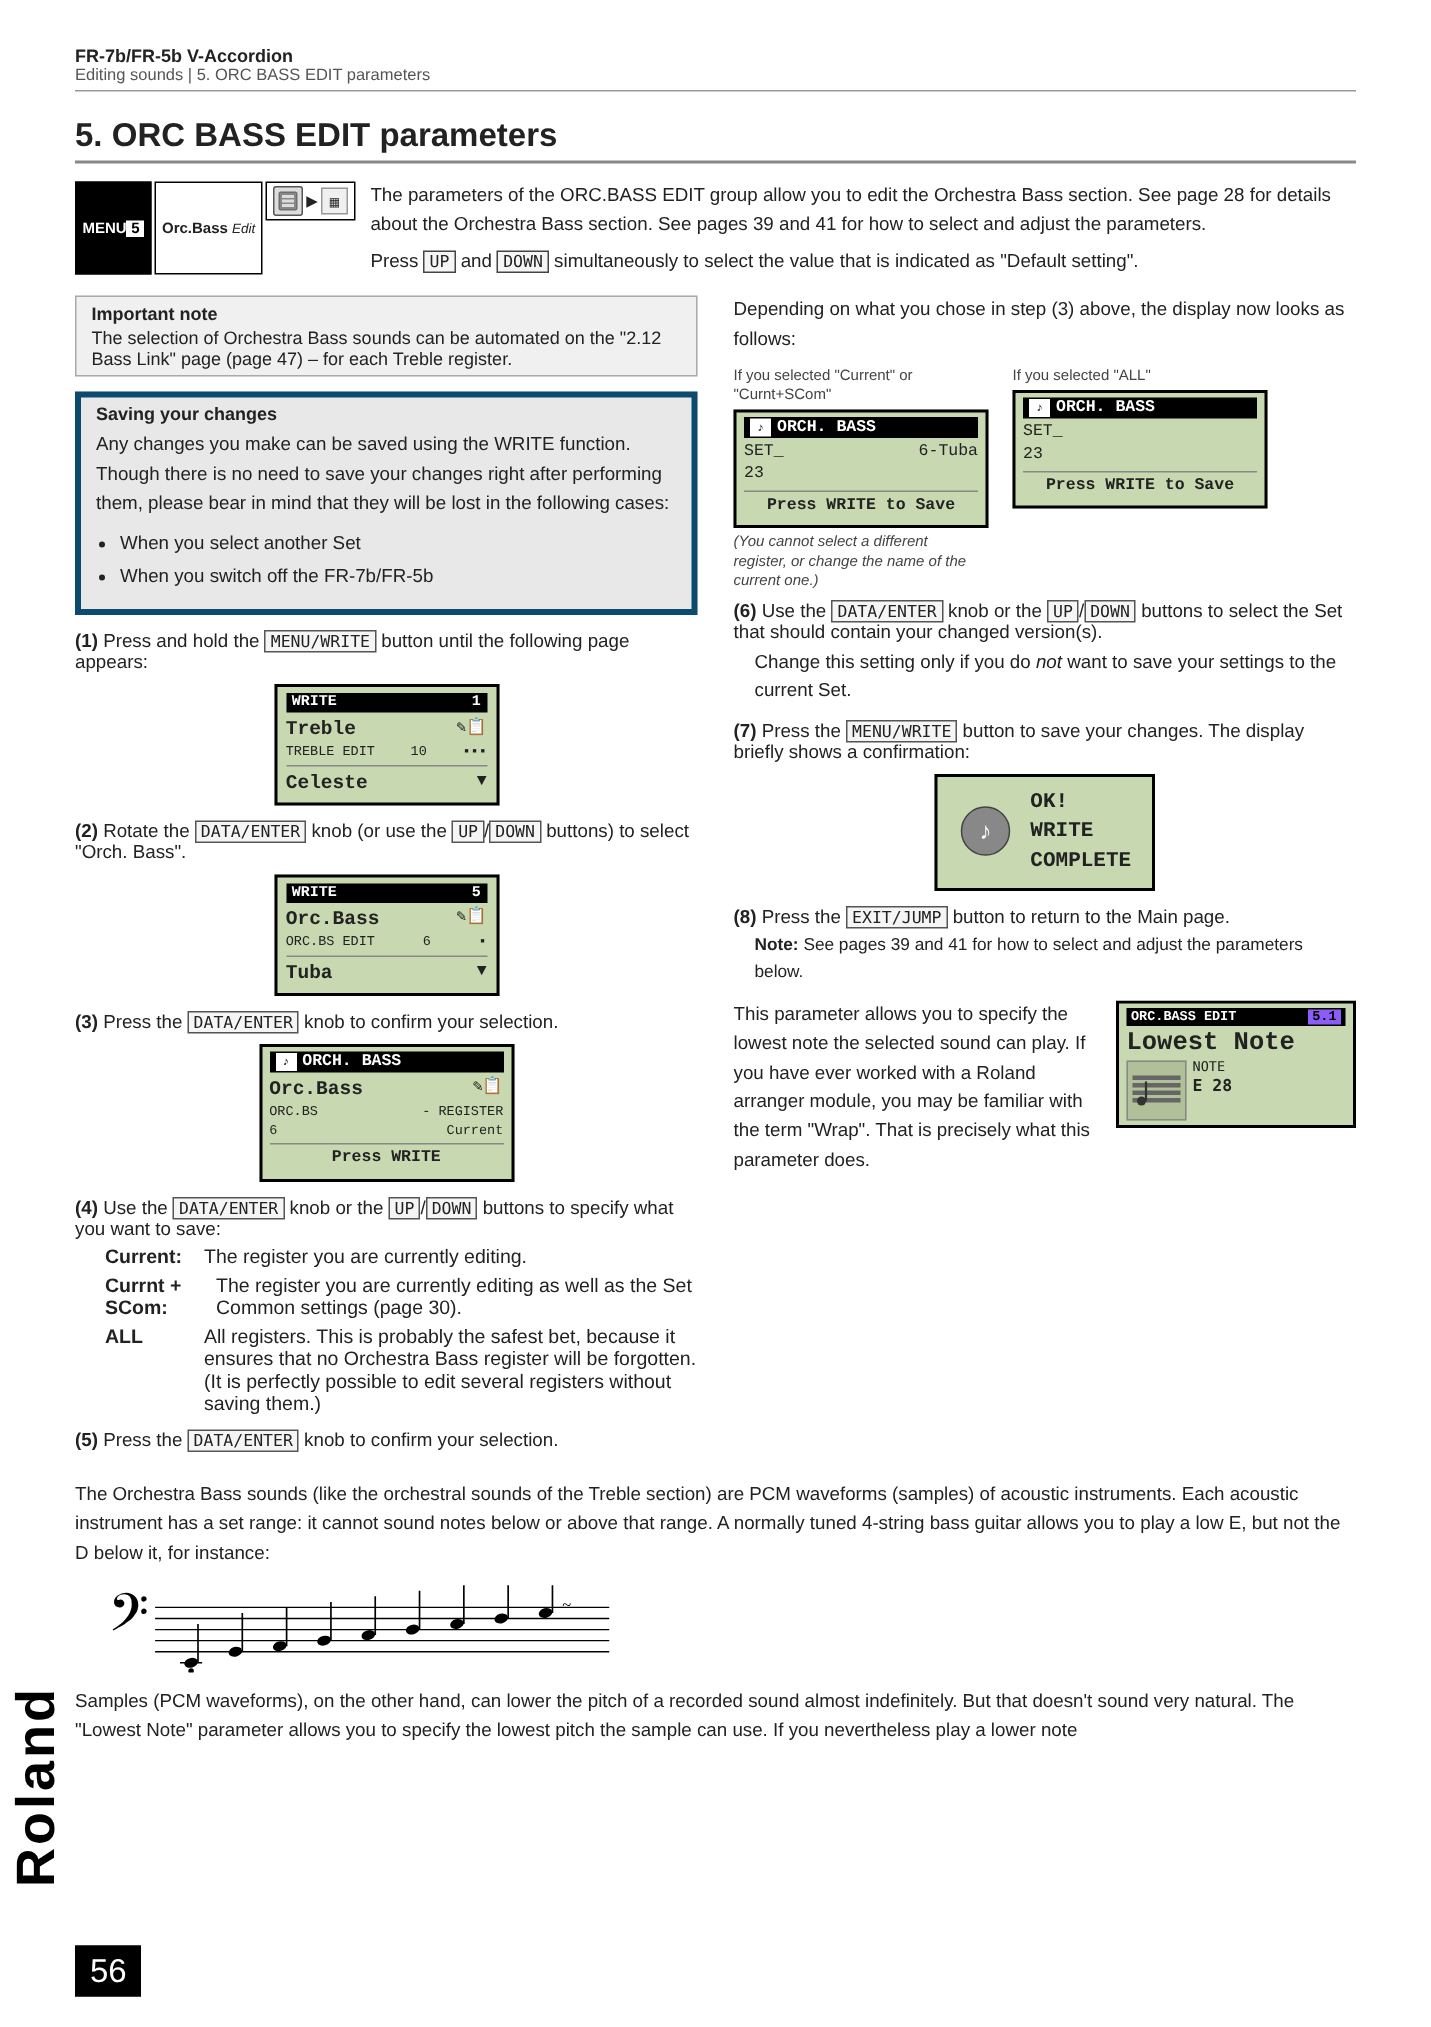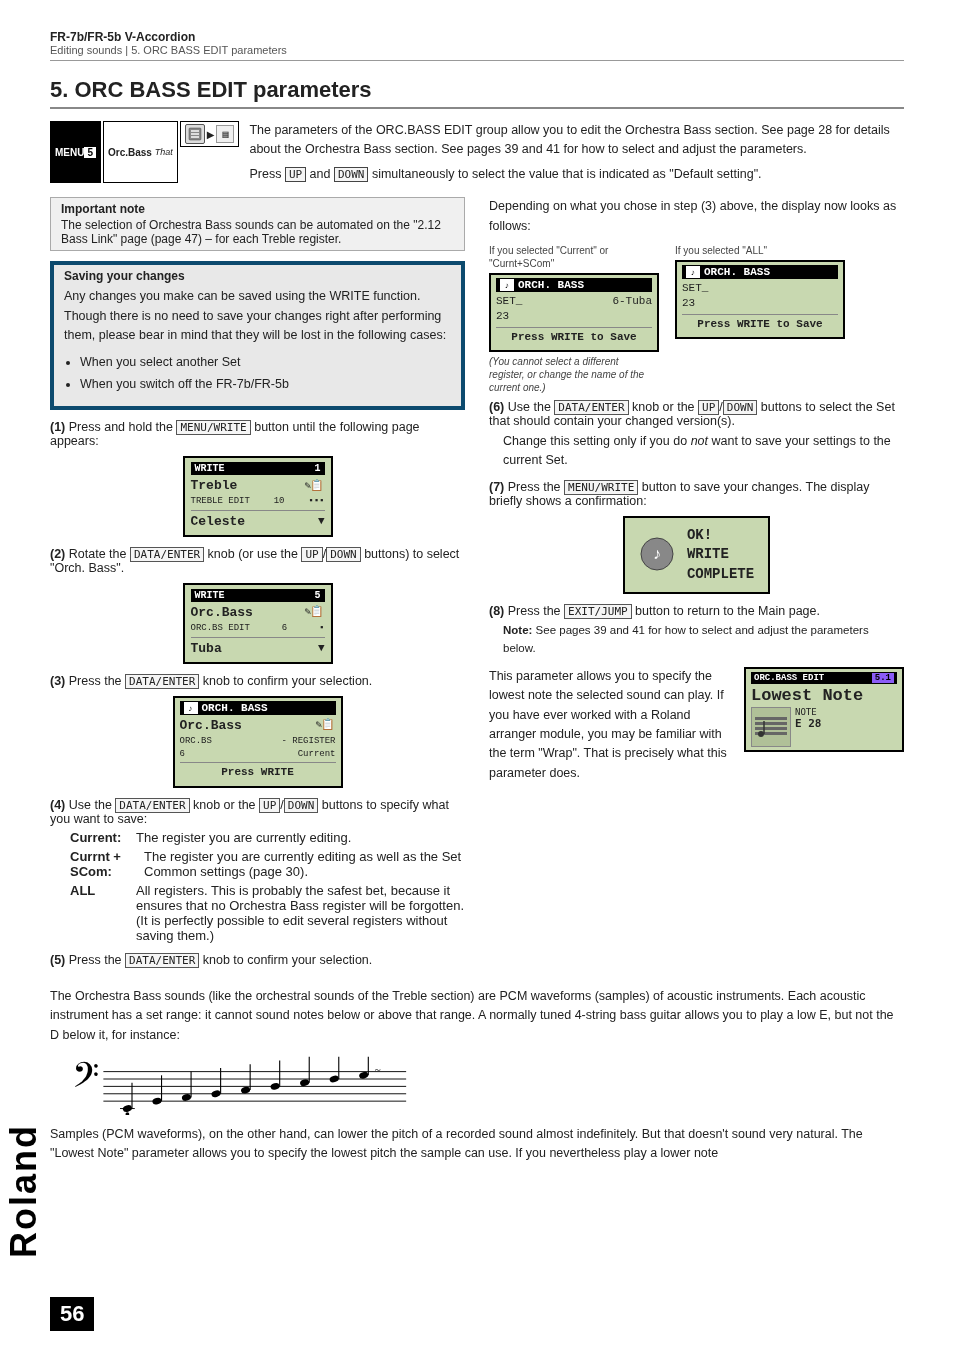--- a/index.html
+++ b/index.html
@@ -372,21 +372,21 @@
       transform: rotate(180deg);
       letter-spacing: 2px;
     }
 
     
     .page-number {
       position: absolute;
       bottom: 20px;
       left: 50px;
       font-size: 22px;
-      font-weight: bold;
+      font-weight: normal;
       border: 2px solid #000;
       padding: 2px 8px;
       background: #000;
       color: #fff;
     }
 
     
     .sub-section-title {
       font-size: 14px;
       font-weight: bold;
@@ -431,21 +431,21 @@
   </div>
 
   <div class="menu-intro">
     <div class="menu-icon-box">
       <div class="menu-icon-top">
         <span>MENU</span>
         <span class="menu-num">5</span>
       </div>
       <div class="menu-icon-mid">
         <span class="bold-part">Orc.Bass</span>&nbsp;
-        <span class="italic-part">That</span>
+        <span class="italic-part">Edit</span>
       </div>
       <div class="menu-icon-bottom">
         <div class="accordion-icon">
           <svg width="16" height="16" viewBox="0 0 16 16">
             <rect x="2" y="2" width="12" height="12" rx="1" fill="#888" stroke="#444" stroke-width="0.5"></rect>
             <rect x="4" y="4" width="8" height="2" fill="#ddd"></rect>
             <rect x="4" y="7" width="8" height="2" fill="#ddd"></rect>
             <rect x="4" y="10" width="8" height="2" fill="#ddd"></rect>
           </svg>
         </div>

